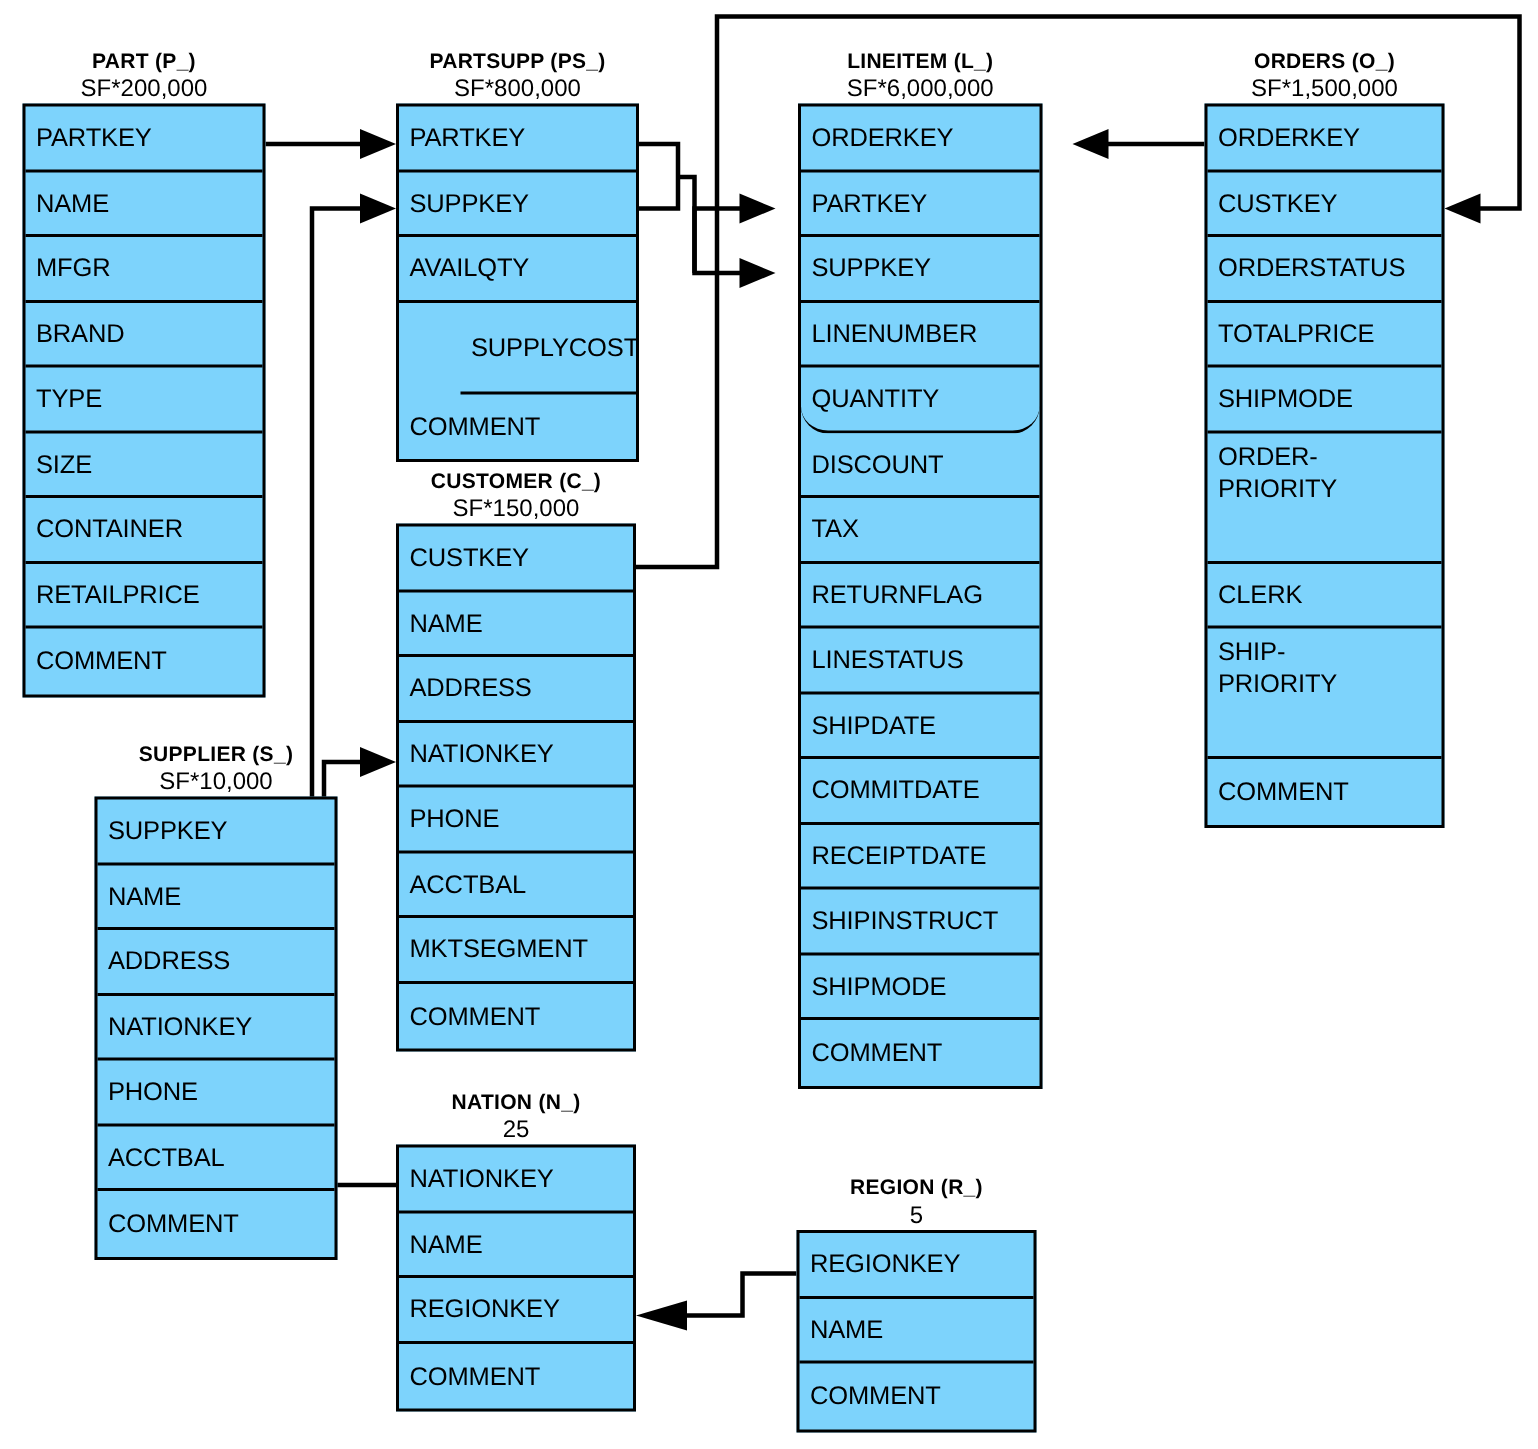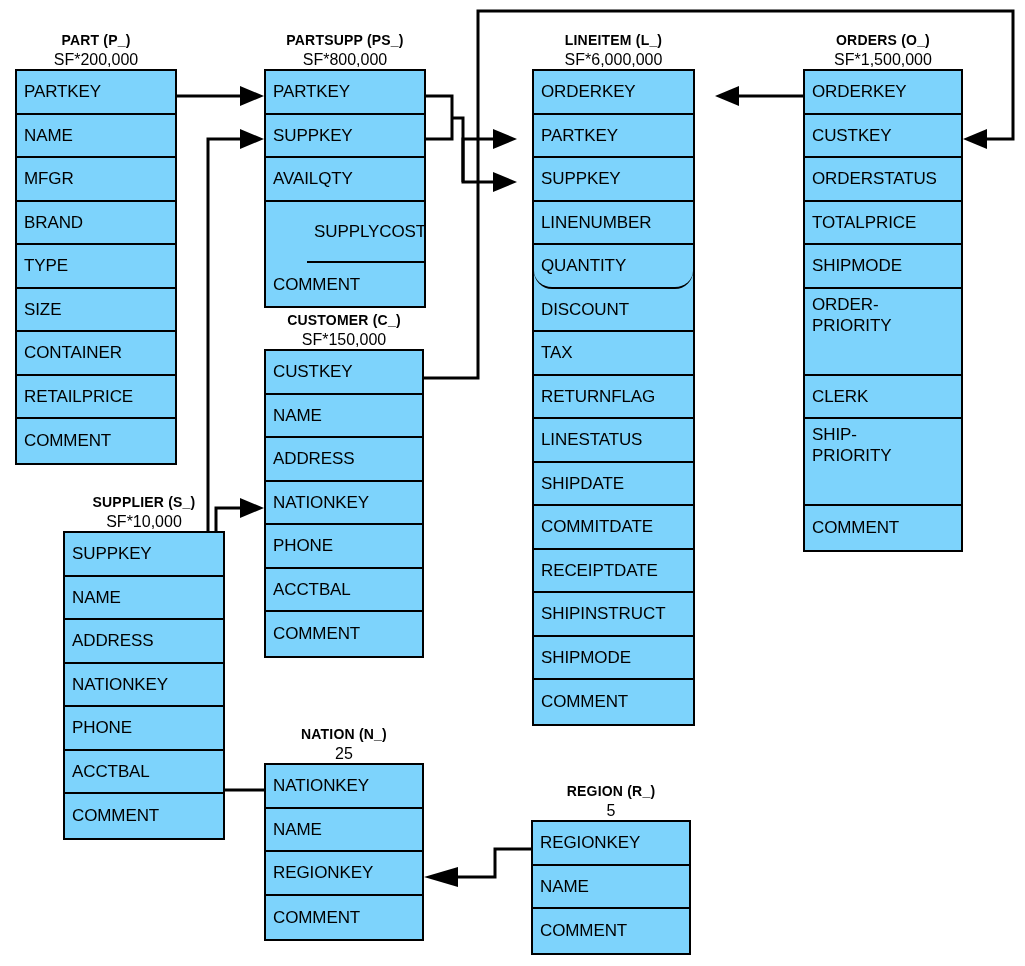--- a/index.html
+++ b/index.html
@@ -203,20 +203,21 @@
       <div class="entity" style="left: 264px; top: 310px; width: 160px;">
         <div class="entity-title">CUSTOMER (C_)</div>
         <div class="entity-card">SF*150,000</div>
         <div class="entity-box">
           <div class="field-row" style="height: 43.5px;">CUSTKEY</div>
           <div class="field-row" style="height: 43.5px;">NAME</div>
           <div class="field-row" style="height: 43.5px;">ADDRESS</div>
           <div class="field-row" style="height: 43.5px;">NATIONKEY</div>
           <div class="field-row" style="height: 43.5px;">PHONE</div>
           <div class="field-row" style="height: 43.5px;">ACCTBAL</div>
+          <div class="field-row" style="height: 43.5px;">MKTSEGMENT</div>
           <div class="field-row" style="height: 43.5px;">COMMENT</div>
         </div>
       </div>
       <div class="entity" style="left: 15px; top: 492px; width: 162px; padding-left: 48px;">
         <div class="entity-title">SUPPLIER (S_)</div>
         <div class="entity-card">SF*10,000</div>
         <div class="entity-box">
           <div class="field-row" style="height: 43.5px;">SUPPKEY</div>
           <div class="field-row" style="height: 43.5px;">NAME</div>
           <div class="field-row" style="height: 43.5px;">ADDRESS</div>

